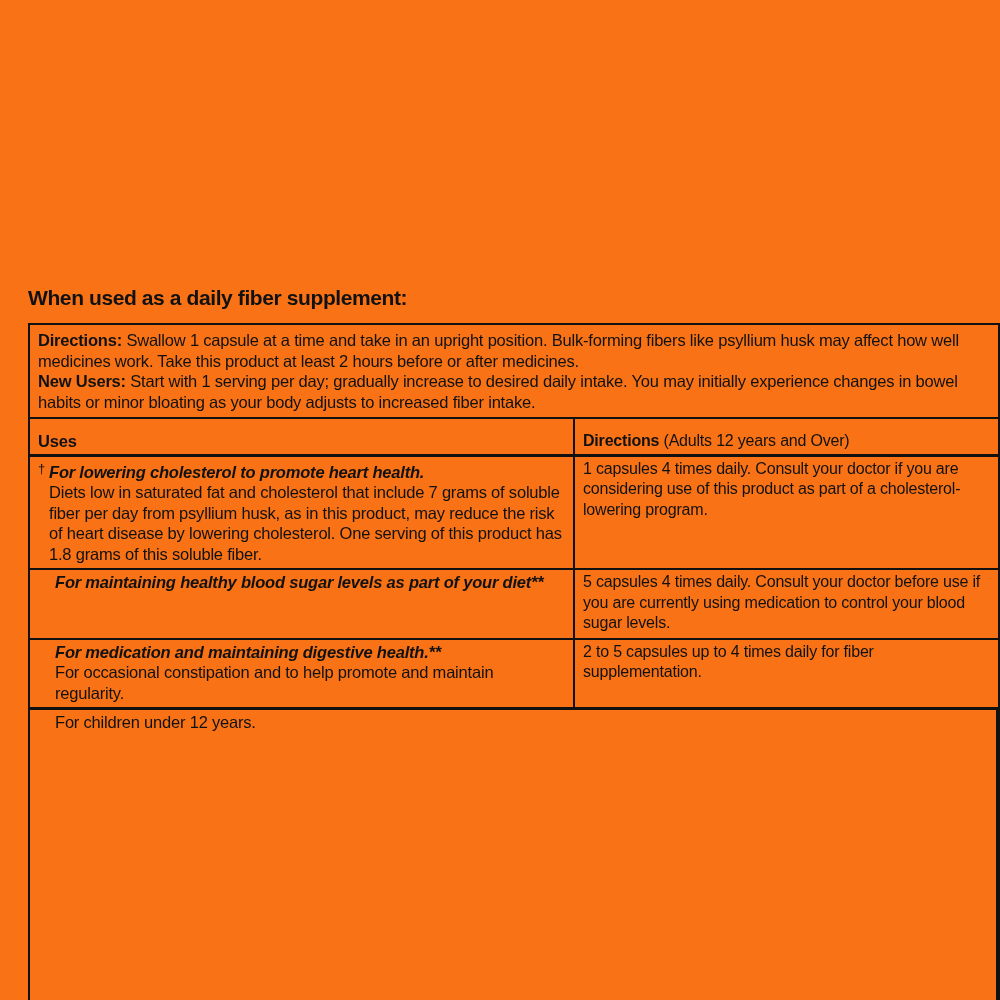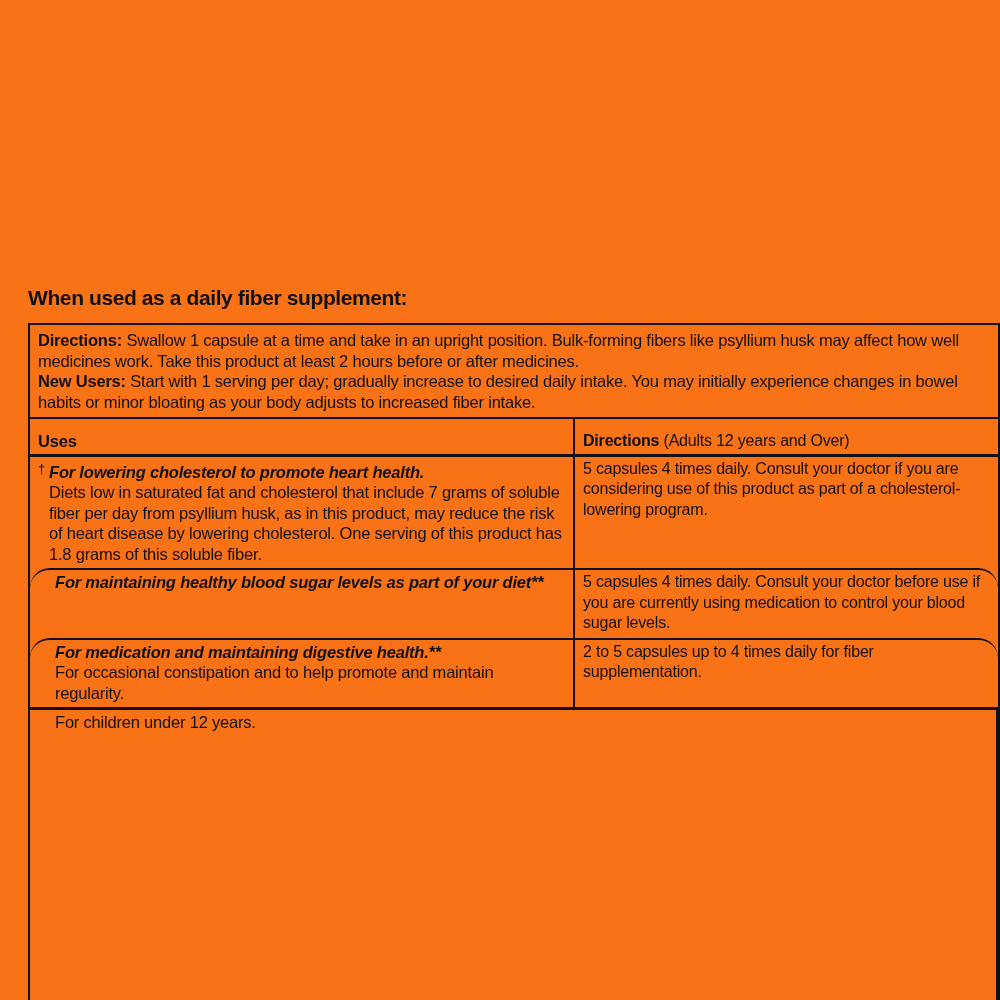--- a/index.html
+++ b/index.html
@@ -47,21 +47,21 @@
     flex: 1 1 auto;
     padding: 2px 8px 4px 8px;
     font-size: 16px;
     line-height: 20.5px;
   }
   .header-row {
     border-top: 2px solid #111111;
     border-bottom: 3px solid #111111;
   }
   .header-row .cell-left, .header-row .cell-right { padding-top: 12px; padding-bottom: 2px; }
-  .row-sep { border-top: 2px solid #111111; border-radius: 20px; }
+  .row-sep { border-top: 2px solid #111111; }
   .row-sep-thick { border-top: 3px solid #111111; flex-direction: column; }
   .use-title {
     font-weight: bold;
     font-style: italic;
     margin-top: 8px;
   }
   .dagger {
     display: inline-block;
     width: 11px;
     font-size: 13px;
@@ -92,21 +92,21 @@
     <div class="trow header-row">
       <div class="cell-left"><span class="bold">Uses</span></div>
       <div class="cell-right"><span class="bold">Directions</span> <span>(Adults 12 years and Over)</span></div>
     </div>
 
     <div class="trow row-1">
       <div class="cell-left">
         <div><span class="dagger">†</span><span class="use-title">For lowering cholesterol to promote heart health.</span></div>
         <p class="body-after-dagger">Diets low in saturated fat and cholesterol that include 7 grams of soluble fiber per day from psyllium husk, as in this product, may reduce the risk of heart disease by lowering cholesterol. One serving of this product has 1.8 grams of this soluble fiber.</p>
       </div>
-      <div class="cell-right"><span>5 capsules 4 times daily. Consult your doctor if you are considering use of this product as part of a cholesterol-lowering program.</span></div>
+      <div class="cell-right"><span>1 capsules 4 times daily. Consult your doctor if you are considering use of this product as part of a cholesterol-lowering program.</span></div>
     </div>
 
     <div class="trow row-sep row-2">
       <div class="cell-left">
         <div class="indent"><span class="use-title">For maintaining healthy blood sugar levels as part of your diet**</span></div>
       </div>
       <div class="cell-right"><span>5 capsules 4 times daily. Consult your doctor before use if you are currently using medication to control your blood sugar levels.</span></div>
     </div>
 
     <div class="trow row-sep row-3">

